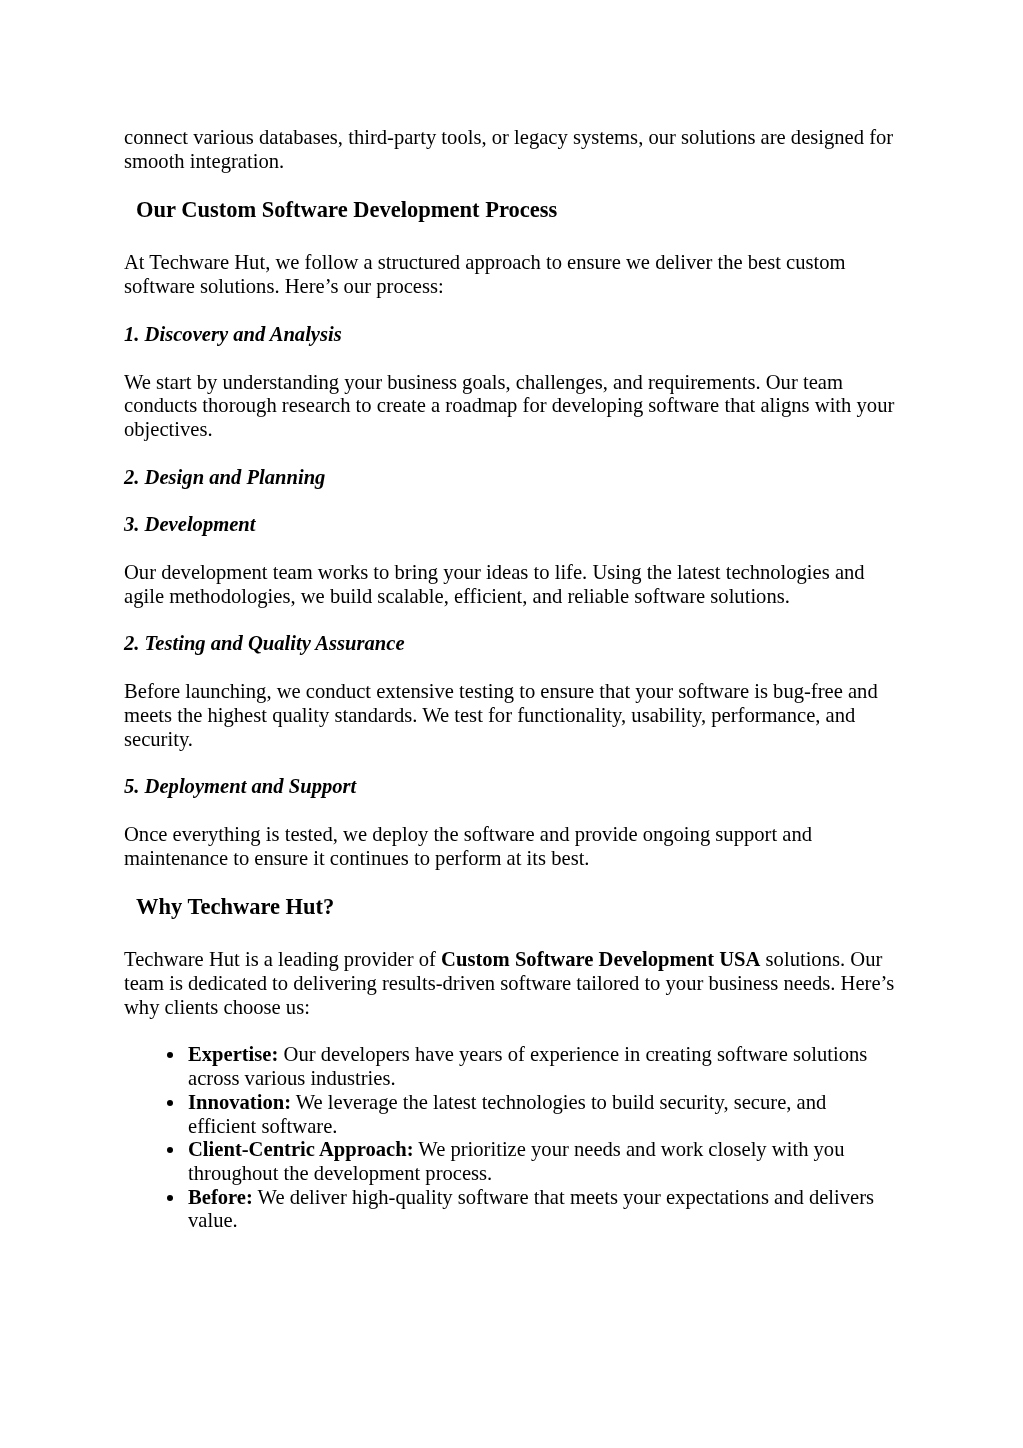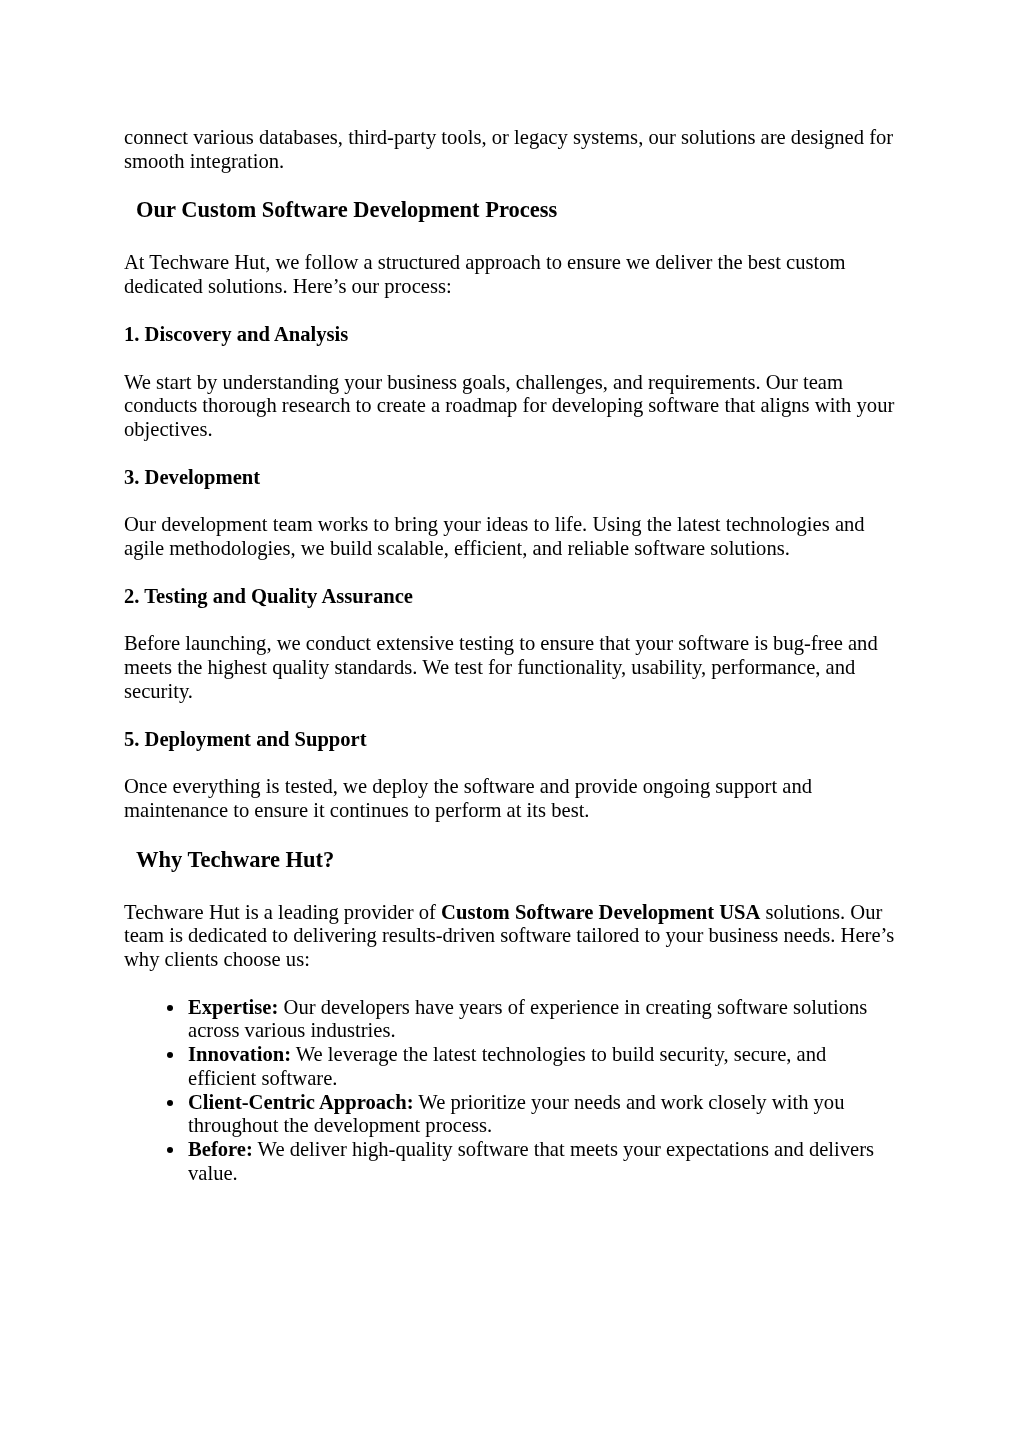--- a/index.html
+++ b/index.html
@@ -28,45 +28,47 @@
     font-size: 22.5px;
     line-height: 26px;
     font-weight: bold;
     margin: 6px 0 28px 12px;
   }
   h3 {
     font-size: 20.6px;
     line-height: 23.7px;
     font-weight: bold;
     margin: 0 0 24px 0;
+    font-style: italic;
   }
   ul {
     margin: 8px 0 24px 0;
     padding: 0 0 0 62px;
     font-size: 20.6px;
     line-height: 23.7px;
   }
   li { margin: 0; padding-left: 2px; }
   .b { font-weight: bold; }
 </style>
 </head>
 <body>
 
 <div class="page">
   <div class="content">
 
     <p>connect various databases, third-party tools, or legacy systems, our solutions are designed for smooth integration.</p>
 
     <h2>Our Custom Software Development Process</h2>
 
-    <p>At Techware Hut, we follow a structured approach to ensure we deliver the best custom dedicated solutions. Here’s our process:</p>
+    <p>At Techware Hut, we follow a structured approach to ensure we deliver the best custom software solutions. Here’s our process:</p>
 
     <h3>1. Discovery and Analysis</h3>
     <p>We start by understanding your business goals, challenges, and requirements. Our team conducts thorough research to create a roadmap for developing software that aligns with your objectives.</p>
 
+    <h3>2. Design and Planning</h3>
 
     <h3>3. Development</h3>
     <p>Our development team works to bring your ideas to life. Using the latest technologies and agile methodologies, we build scalable, efficient, and reliable software solutions.</p>
 
     <h3>2. Testing and Quality Assurance</h3>
     <p>Before launching, we conduct extensive testing to ensure that your software is bug-free and meets the highest quality standards. We test for functionality, usability, performance, and security.</p>
 
     <h3>5. Deployment and Support</h3>
     <p>Once everything is tested, we deploy the software and provide ongoing support and maintenance to ensure it continues to perform at its best.</p>
 

